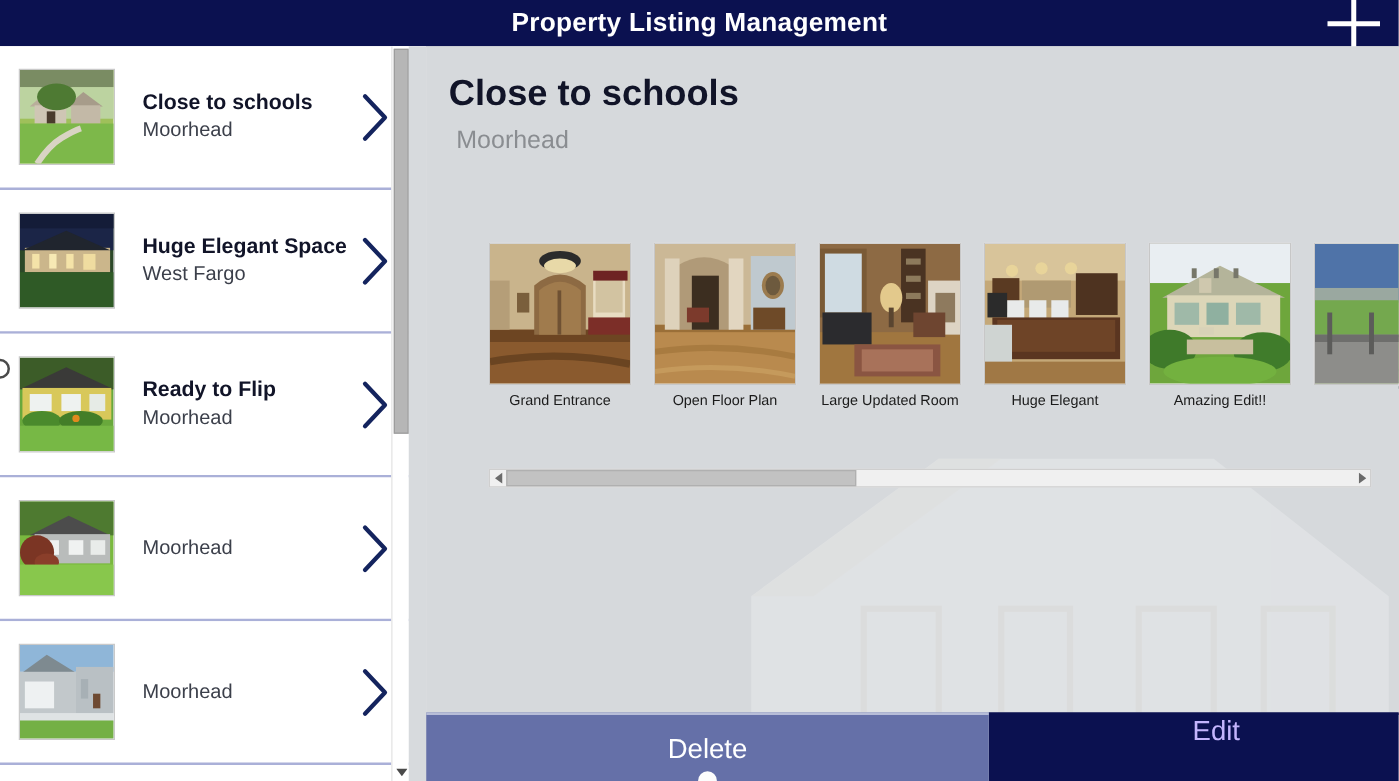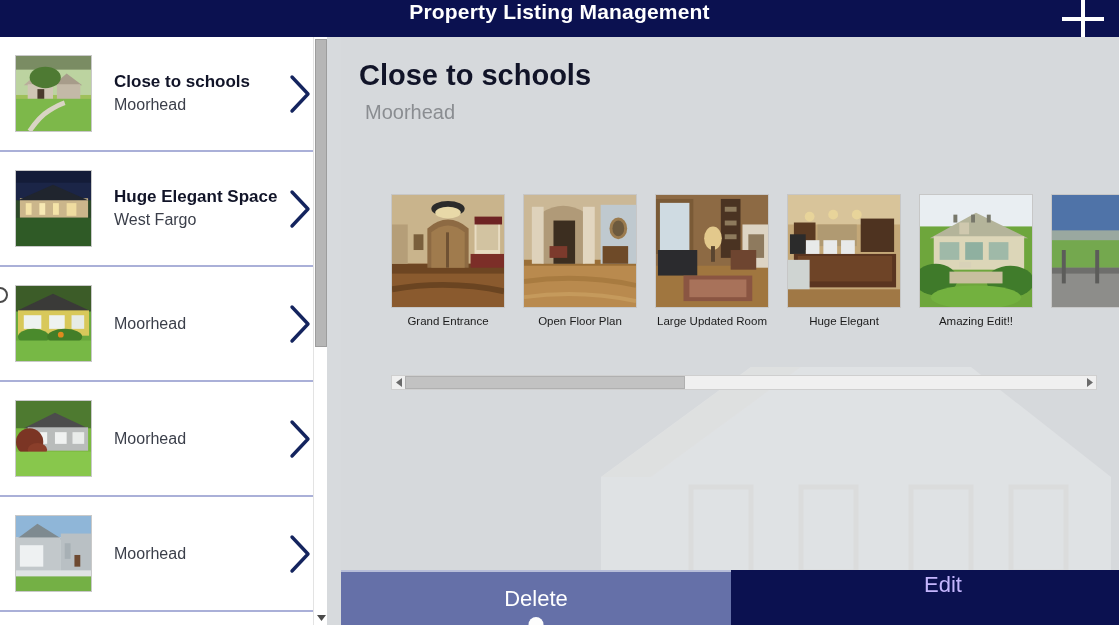--- a/index.html
+++ b/index.html
@@ -7,21 +7,21 @@
   body{
     font-family:"Liberation Sans", sans-serif;
     background:#d7dadd;
     position:relative;
   }
 
   
   #header{
     position:absolute; left:0; top:0; width:1119px; height:37px;
     background:#0b1150;
-    display:flex; align-items:flex-start; justify-content:center;
+    display:flex; align-items:center; justify-content:center;
   }
   #header-title{
     color:#ffffff; font-size:21px; font-weight:bold; letter-spacing:.2px;
   }
   #add-btn{
     position:absolute; right:8px; top:0; height:37px; width:56px;
     display:flex; align-items:center; justify-content:center;
     cursor:pointer;
   }
   #add-btn svg{ display:block; }
@@ -158,21 +158,21 @@
     font-size:16.5px; color:#16181d; line-height:1.33;
   }
   #desc div{ white-space:nowrap; }
 
   
   #footer{
     position:absolute; left:341px; top:570px; width:778px; height:55px;
     display:flex;
   }
   #btn-delete{
-    width:390px; height:55px; background:#6570a8;
+    width:450px; height:55px; background:#6570a8;
     border-top:2px solid #b7bdd8;
     display:flex; align-items:center; justify-content:center;
     color:#ffffff; font-size:22px; cursor:pointer; position:relative;
   }
   #btn-edit{
     flex:1 1 auto; height:55px; background:#0b1150;
     border-top:2px solid #0b1150;
     display:flex; align-items:flex-start; justify-content:center;
     color:#c4b5fd; font-size:22px; cursor:pointer;padding-left:36px;
   }
@@ -263,20 +263,21 @@
           <rect x="8" y="30" width="18" height="14" fill="#eef2f0"></rect>
           <rect x="34" y="30" width="16" height="14" fill="#eef2f0"></rect>
           <rect x="57" y="30" width="13" height="14" fill="#e6ebe6"></rect>
           <ellipse cx="18" cy="52" rx="16" ry="8" fill="#4a8a2c"></ellipse>
           <ellipse cx="50" cy="52" rx="18" ry="8" fill="#437e28"></ellipse>
           <rect y="56" width="77" height="21" fill="#77b845"></rect>
           <circle cx="46" cy="50" r="3" fill="#e08a1e"></circle>
         </svg>
       </div>
       <div class="list-text">
+        <div class="list-title">Ready to Flip</div>
         <div class="list-sub">Moorhead</div>
       </div>
       <div class="chev">
         <svg width="26" height="42" viewBox="0 0 26 42">
           <polyline points="5,4 21,21 5,38" fill="none" stroke="#14245e" stroke-width="3.4" stroke-linecap="round" stroke-linejoin="round"></polyline>
         </svg>
       </div>
     </div>
 
     <div class="list-item">

